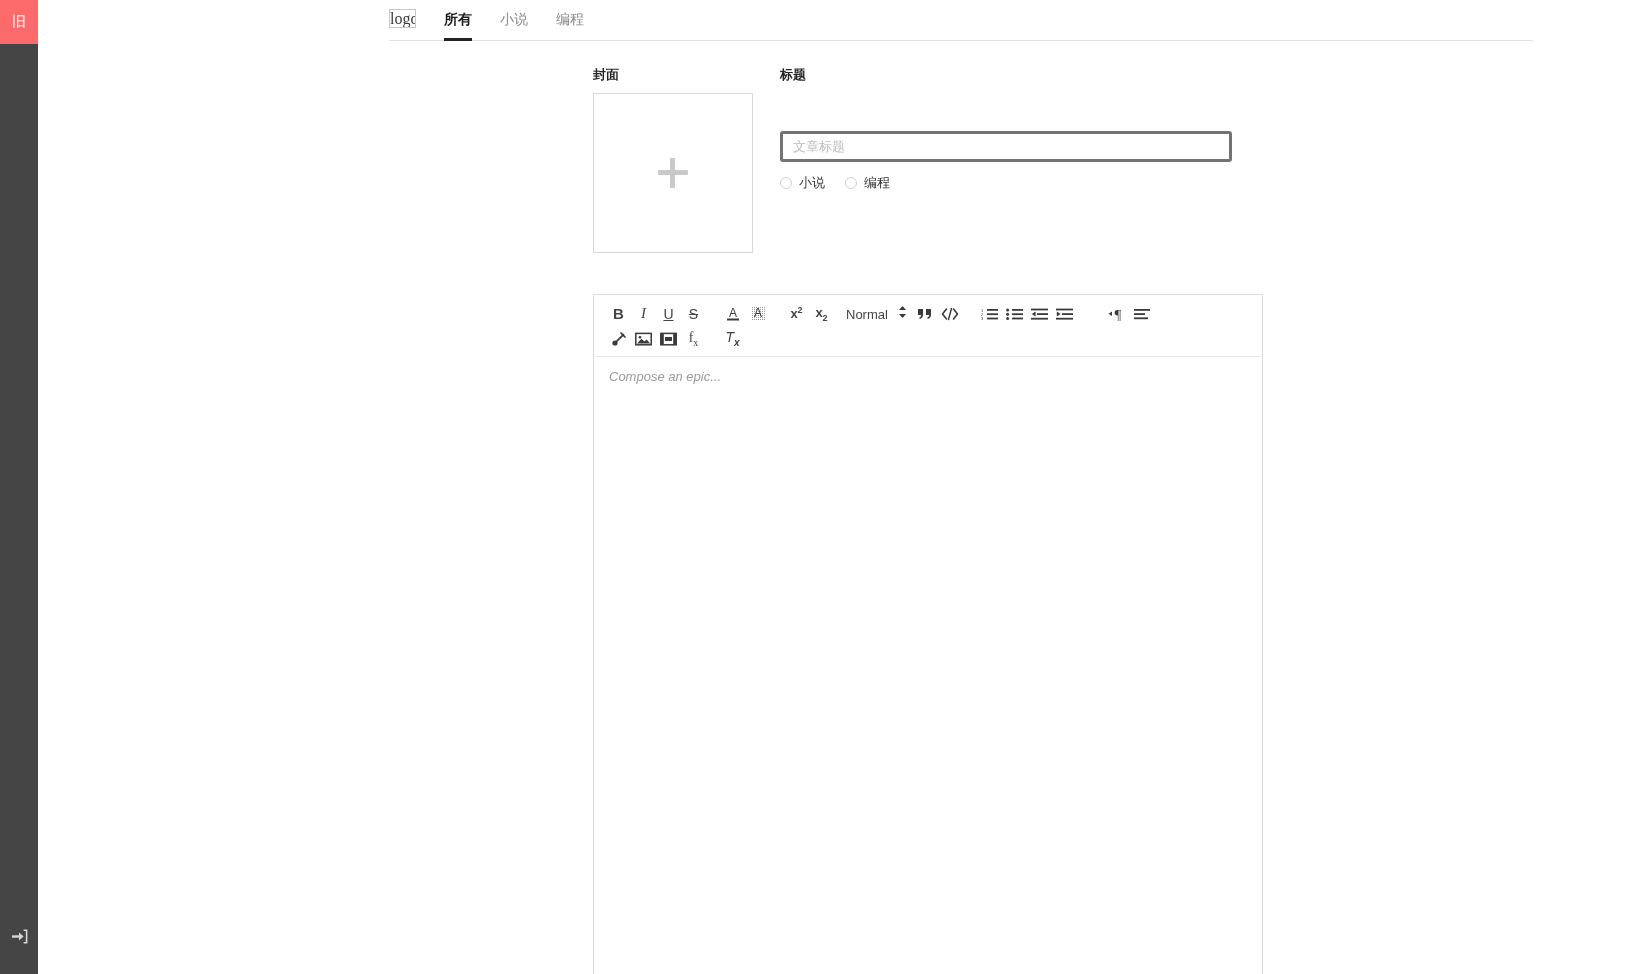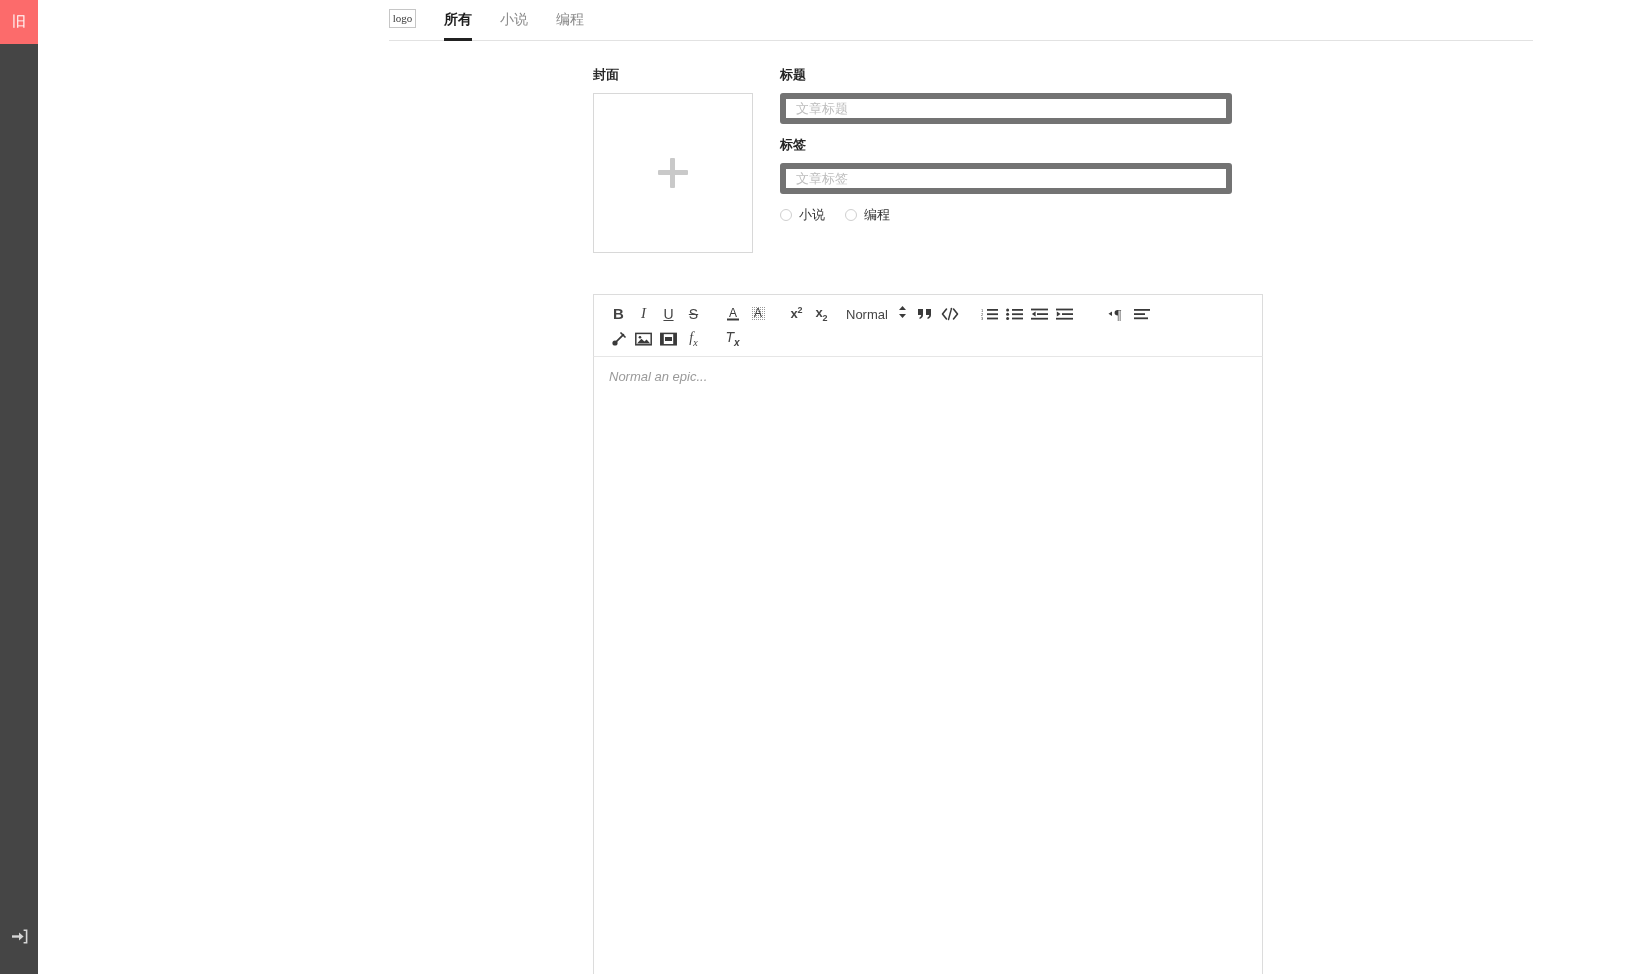--- a/index.html
+++ b/index.html
@@ -47,21 +47,21 @@
     left: 389px; top: 0;
     width: 1144px; height: 41px;
     display: flex;
     align-items: flex-end;
     border-bottom: 1px solid #e2e2e2;
   }
   #logo-placeholder {
     width: 27px; height: 19px;
     border: 1px solid #c6c6c6;
     background: #ffffff;
-    font-size: 11px;
+    font-size: 16px;
     line-height: 17px;
     color: #3a3a3a;
     text-align: center;
     margin-bottom: 12px;
     overflow: hidden;
     font-family: "Liberation Serif", serif;
   }
   .tab {
     font-size: 14px;
     color: #8a8a8a;
@@ -116,28 +116,29 @@
   #cover-plus::before { left: 0; top: 12px; width: 30px; height: 5px; }
   #cover-plus::after  { top: 0; left: 12px; height: 30px; width: 5px; }
 
   #meta-col {
     margin-left: 56px;
     width: 454px;
   }
   .text-input {
     width: 452px;
     height: 31px;
-    border: 6px solid #737373;
+    border: 3px solid #737373;
     border-radius: 3px;
     padding: 0 10px;
     font-size: 13px;
     color: #333;
     background: #fff;
     outline: none;
     font-family: "Liberation Sans", "DejaVu Sans", sans-serif;
+    margin-top: 38px;
   }
   .text-input::placeholder { color: #bdbdbd; }
   .field-block { margin-bottom: 12px; }
 
   #radio-row {
     display: flex;
     align-items: center;
     gap: 10px;
     font-size: 13px;
     color: #343434;
@@ -250,24 +251,20 @@
     </div>
   </div>
 
   <div id="meta-col">
 
     <div class="field-block">
       <span class="field-label">标题</span>
       <input class="text-input" type="text" placeholder="文章标题" style="">
     </div>
 
-    <div class="field-block">
-      <span class="field-label">标签</span>
-      <input class="text-input" type="text" placeholder="文章标签" style="">
-    </div>
 
     <div class="field-block">
       <div id="radio-row">
         <div class="radio-item">
           <span class="radio-dot"></span>
           <span>小说</span>
         </div>
         <div class="radio-item">
           <span class="radio-dot"></span>
           <span>编程</span>
@@ -419,26 +416,26 @@
       </div>
       <div class="tb-btn">
         <svg width="17" height="14" viewBox="0 0 17 14">
           <rect x="0.8" y="1.4" width="15.4" height="11.4" stroke="#3a3a3a" stroke-width="1.5" fill="none"></rect>
           <rect x="0.8" y="1.4" width="3" height="11.4" fill="#3a3a3a"></rect>
           <rect x="13.2" y="1.4" width="3" height="11.4" fill="#3a3a3a"></rect>
           <rect x="5" y="5" width="7" height="4" fill="#3a3a3a"></rect>
         </svg>
       </div>
       <div class="tb-btn">
-        <span style="font-size:14px;font-style:italic;font-family:'Liberation Serif',serif;">f<sub style="font-size:10px;">x</sub></span>
+        <span style="font-size:14px;font-family:'Liberation Serif',serif;">f<sub style="font-size:10px;">x</sub></span>
       </div>
       <div class="tb-gap"></div>
       <div class="tb-btn">
         <span style="font-size:14px;font-style:italic;font-family:Liberation Sans, sans-serif;">T<sub style="font-size:10px;font-weight:bold;">x</sub></span>
       </div>
     </div>
 
   </div>
 
   <div id="editor-body">
-    <div id="editor-placeholder">Normal an epic...</div>
+    <div id="editor-placeholder">Compose an epic...</div>
   </div>
 </div>
 
 </body></html>

